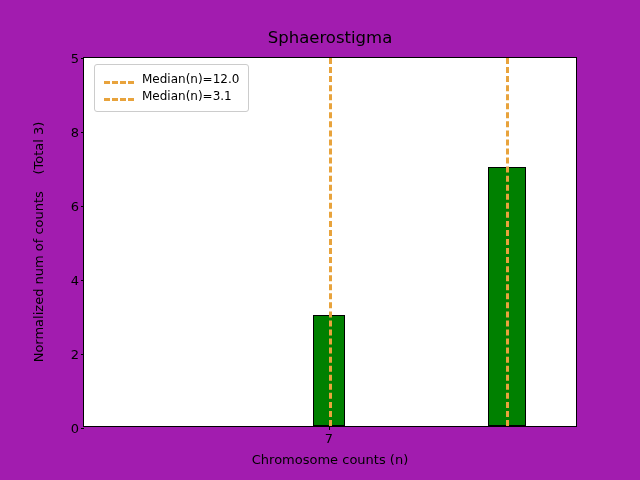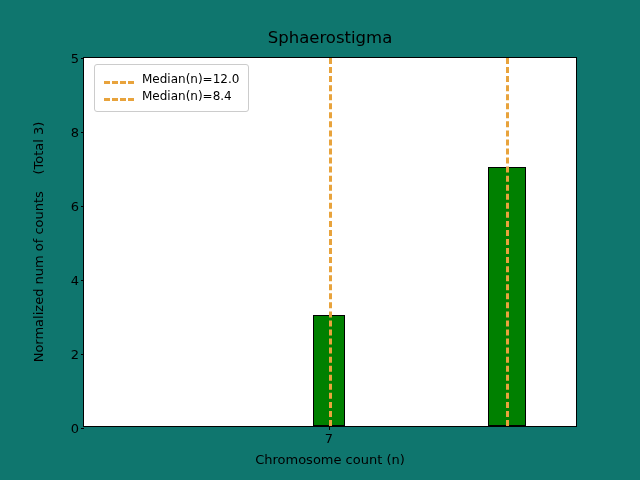--- a/index.html
+++ b/index.html
@@ -11,21 +11,21 @@
     width: 640px;
     height: 480px;
     font-family: "DejaVu Sans", sans-serif;
     color: #000000;
     overflow: hidden;
   }
   #figure {
     position: relative;
     width: 640px;
     height: 480px;
-    background: #0f766e;
+    background: #a21caf;
   }
   
   #chart-title {
     position: absolute;
     left: 83px;
     top: 28px;
     width: 494px;
     text-align: center;
     font-size: 16.5px;
     line-height: 20px;
@@ -232,22 +232,22 @@
 
     </div>
 
     <div id="legend" style="position:absolute; left:10px; top:6px;">
       <div class="legend-entry">
         <span class="legend-swatch"></span>
         <span class="legend-text"><span>Median(n)=12.0</span><br></span>
       </div>
       <div class="legend-entry">
         <span class="legend-swatch"></span>
-        <span class="legend-text"><span>Median(n)=8.4</span><br></span>
+        <span class="legend-text"><span>Median(n)=3.1</span><br></span>
       </div>
     </div>
 
   </div>
 
-  <div id="xlabel">Chromosome count (n)</div>
+  <div id="xlabel">Chromosome counts (n)</div>
   <div id="ylabel">Normalized num of counts    (Total 3)</div>
 
 </div>
 
 </body></html>

